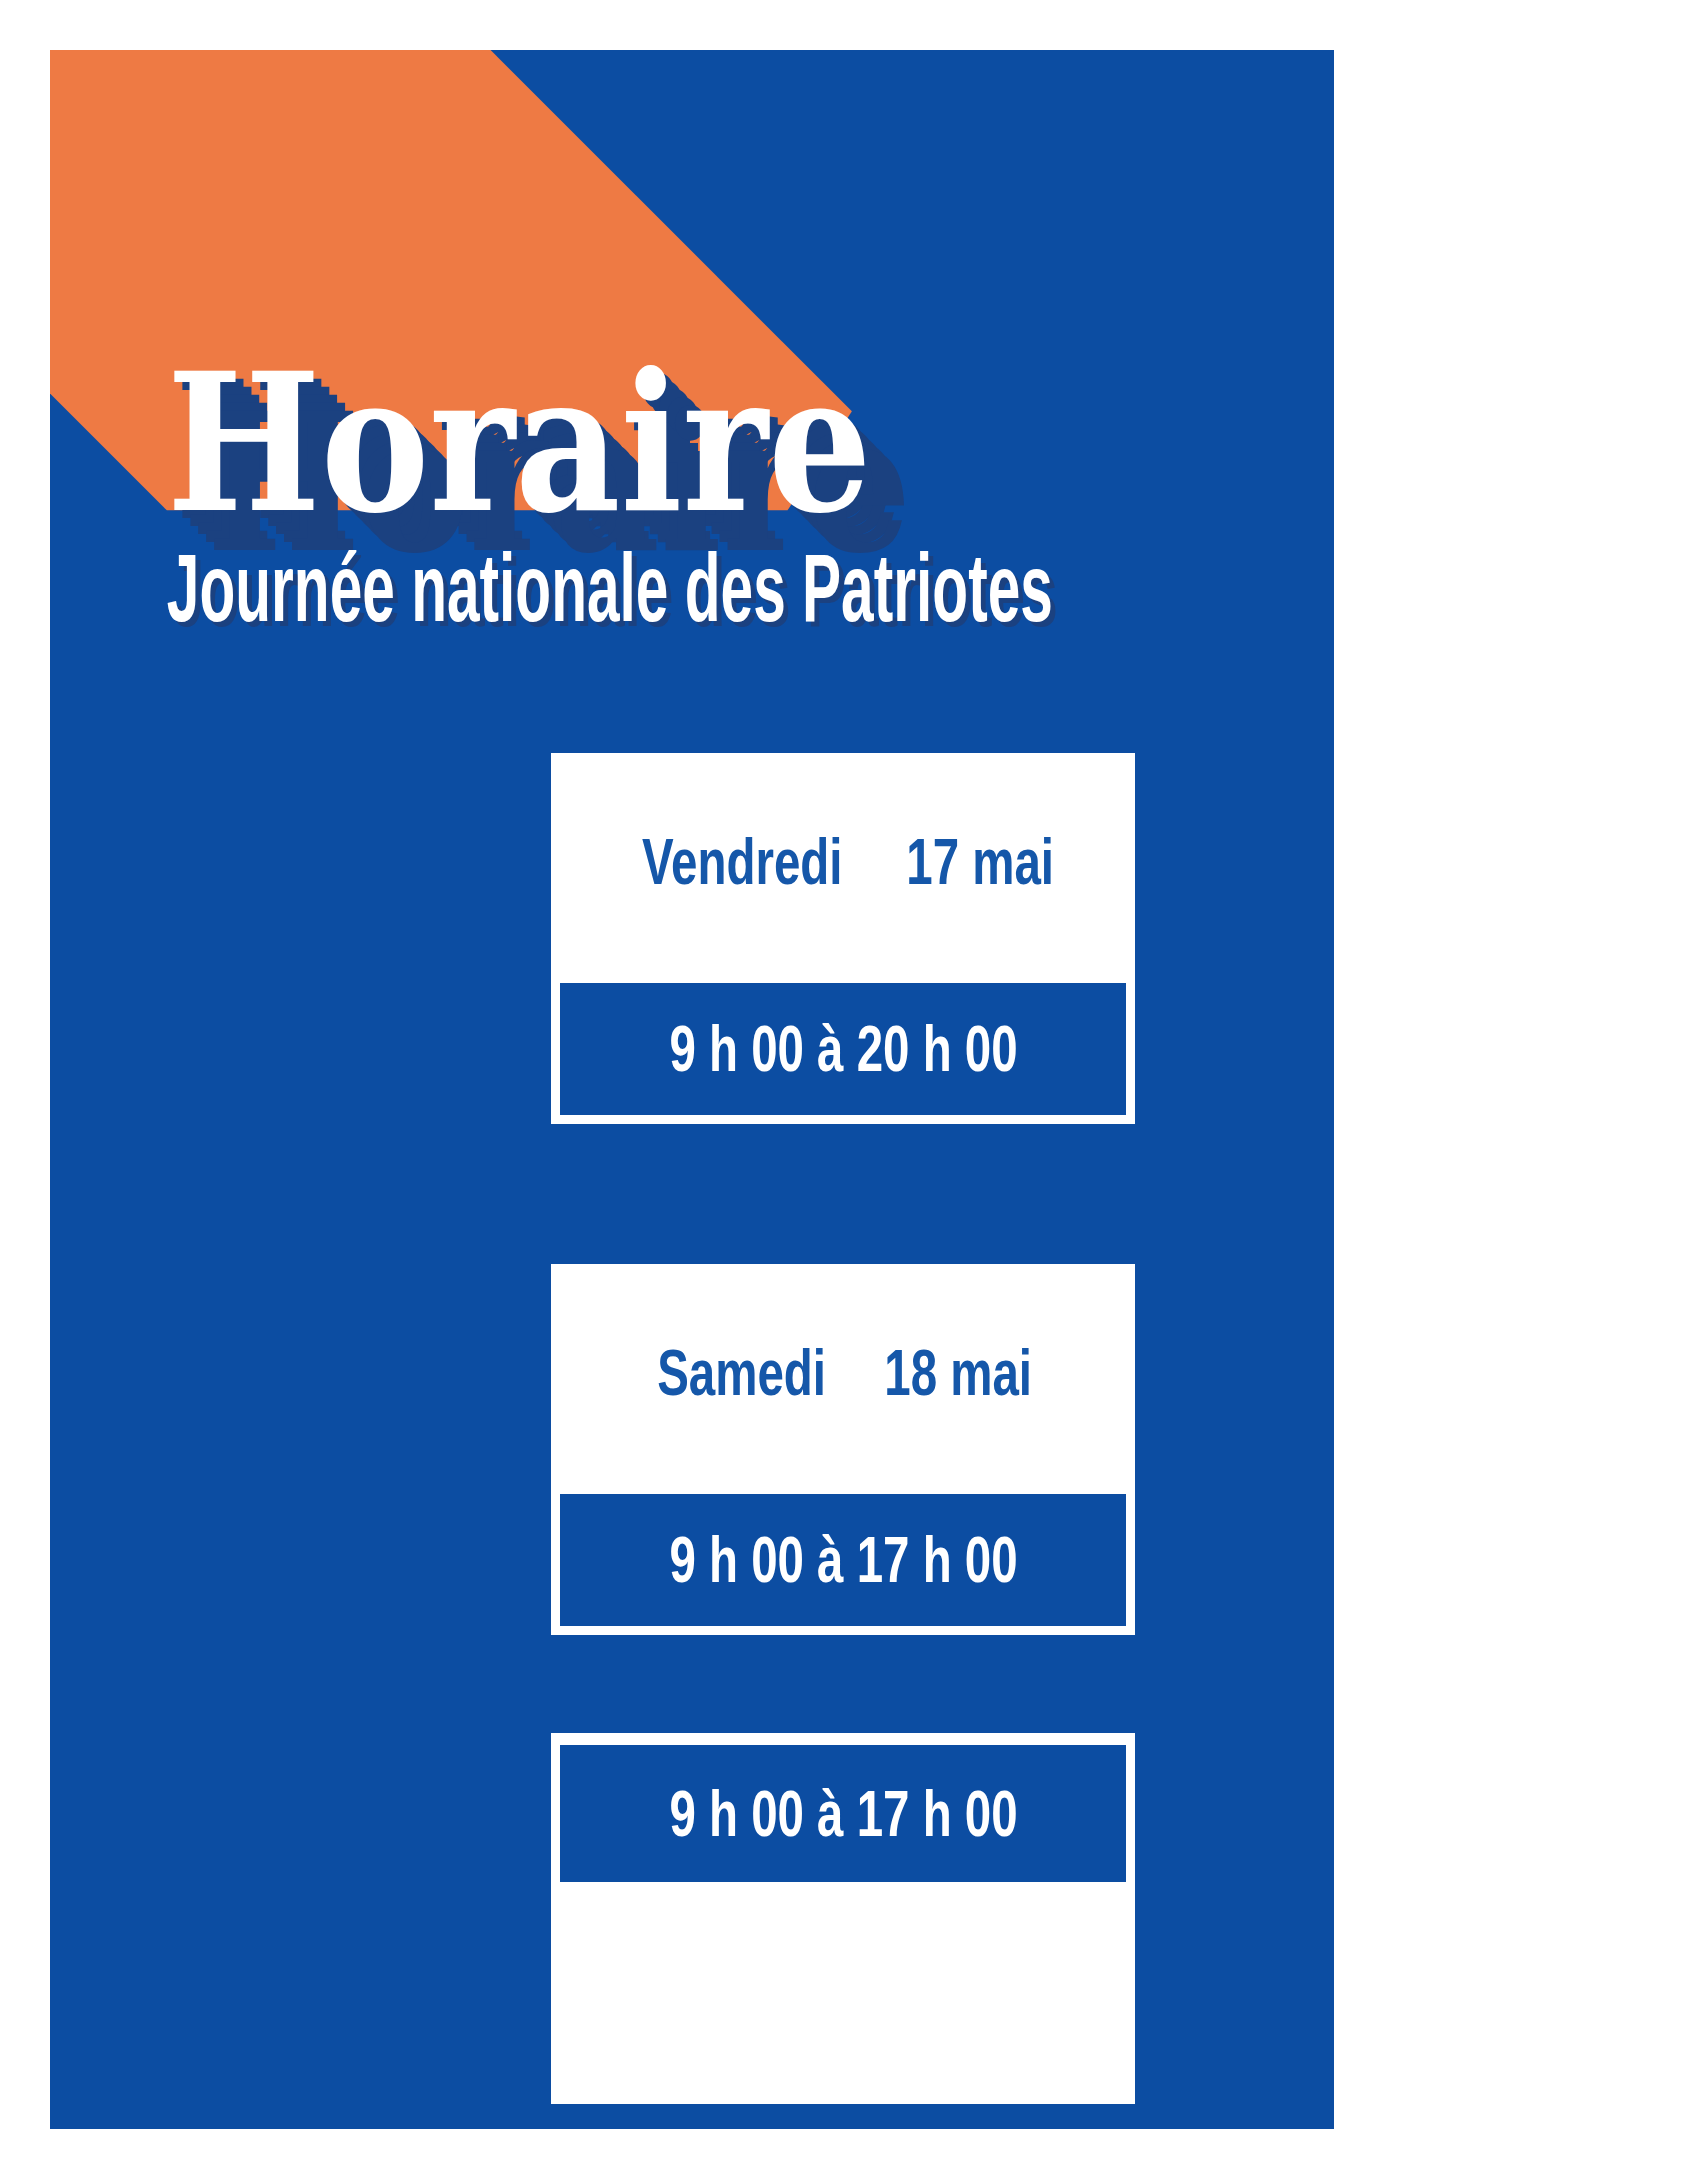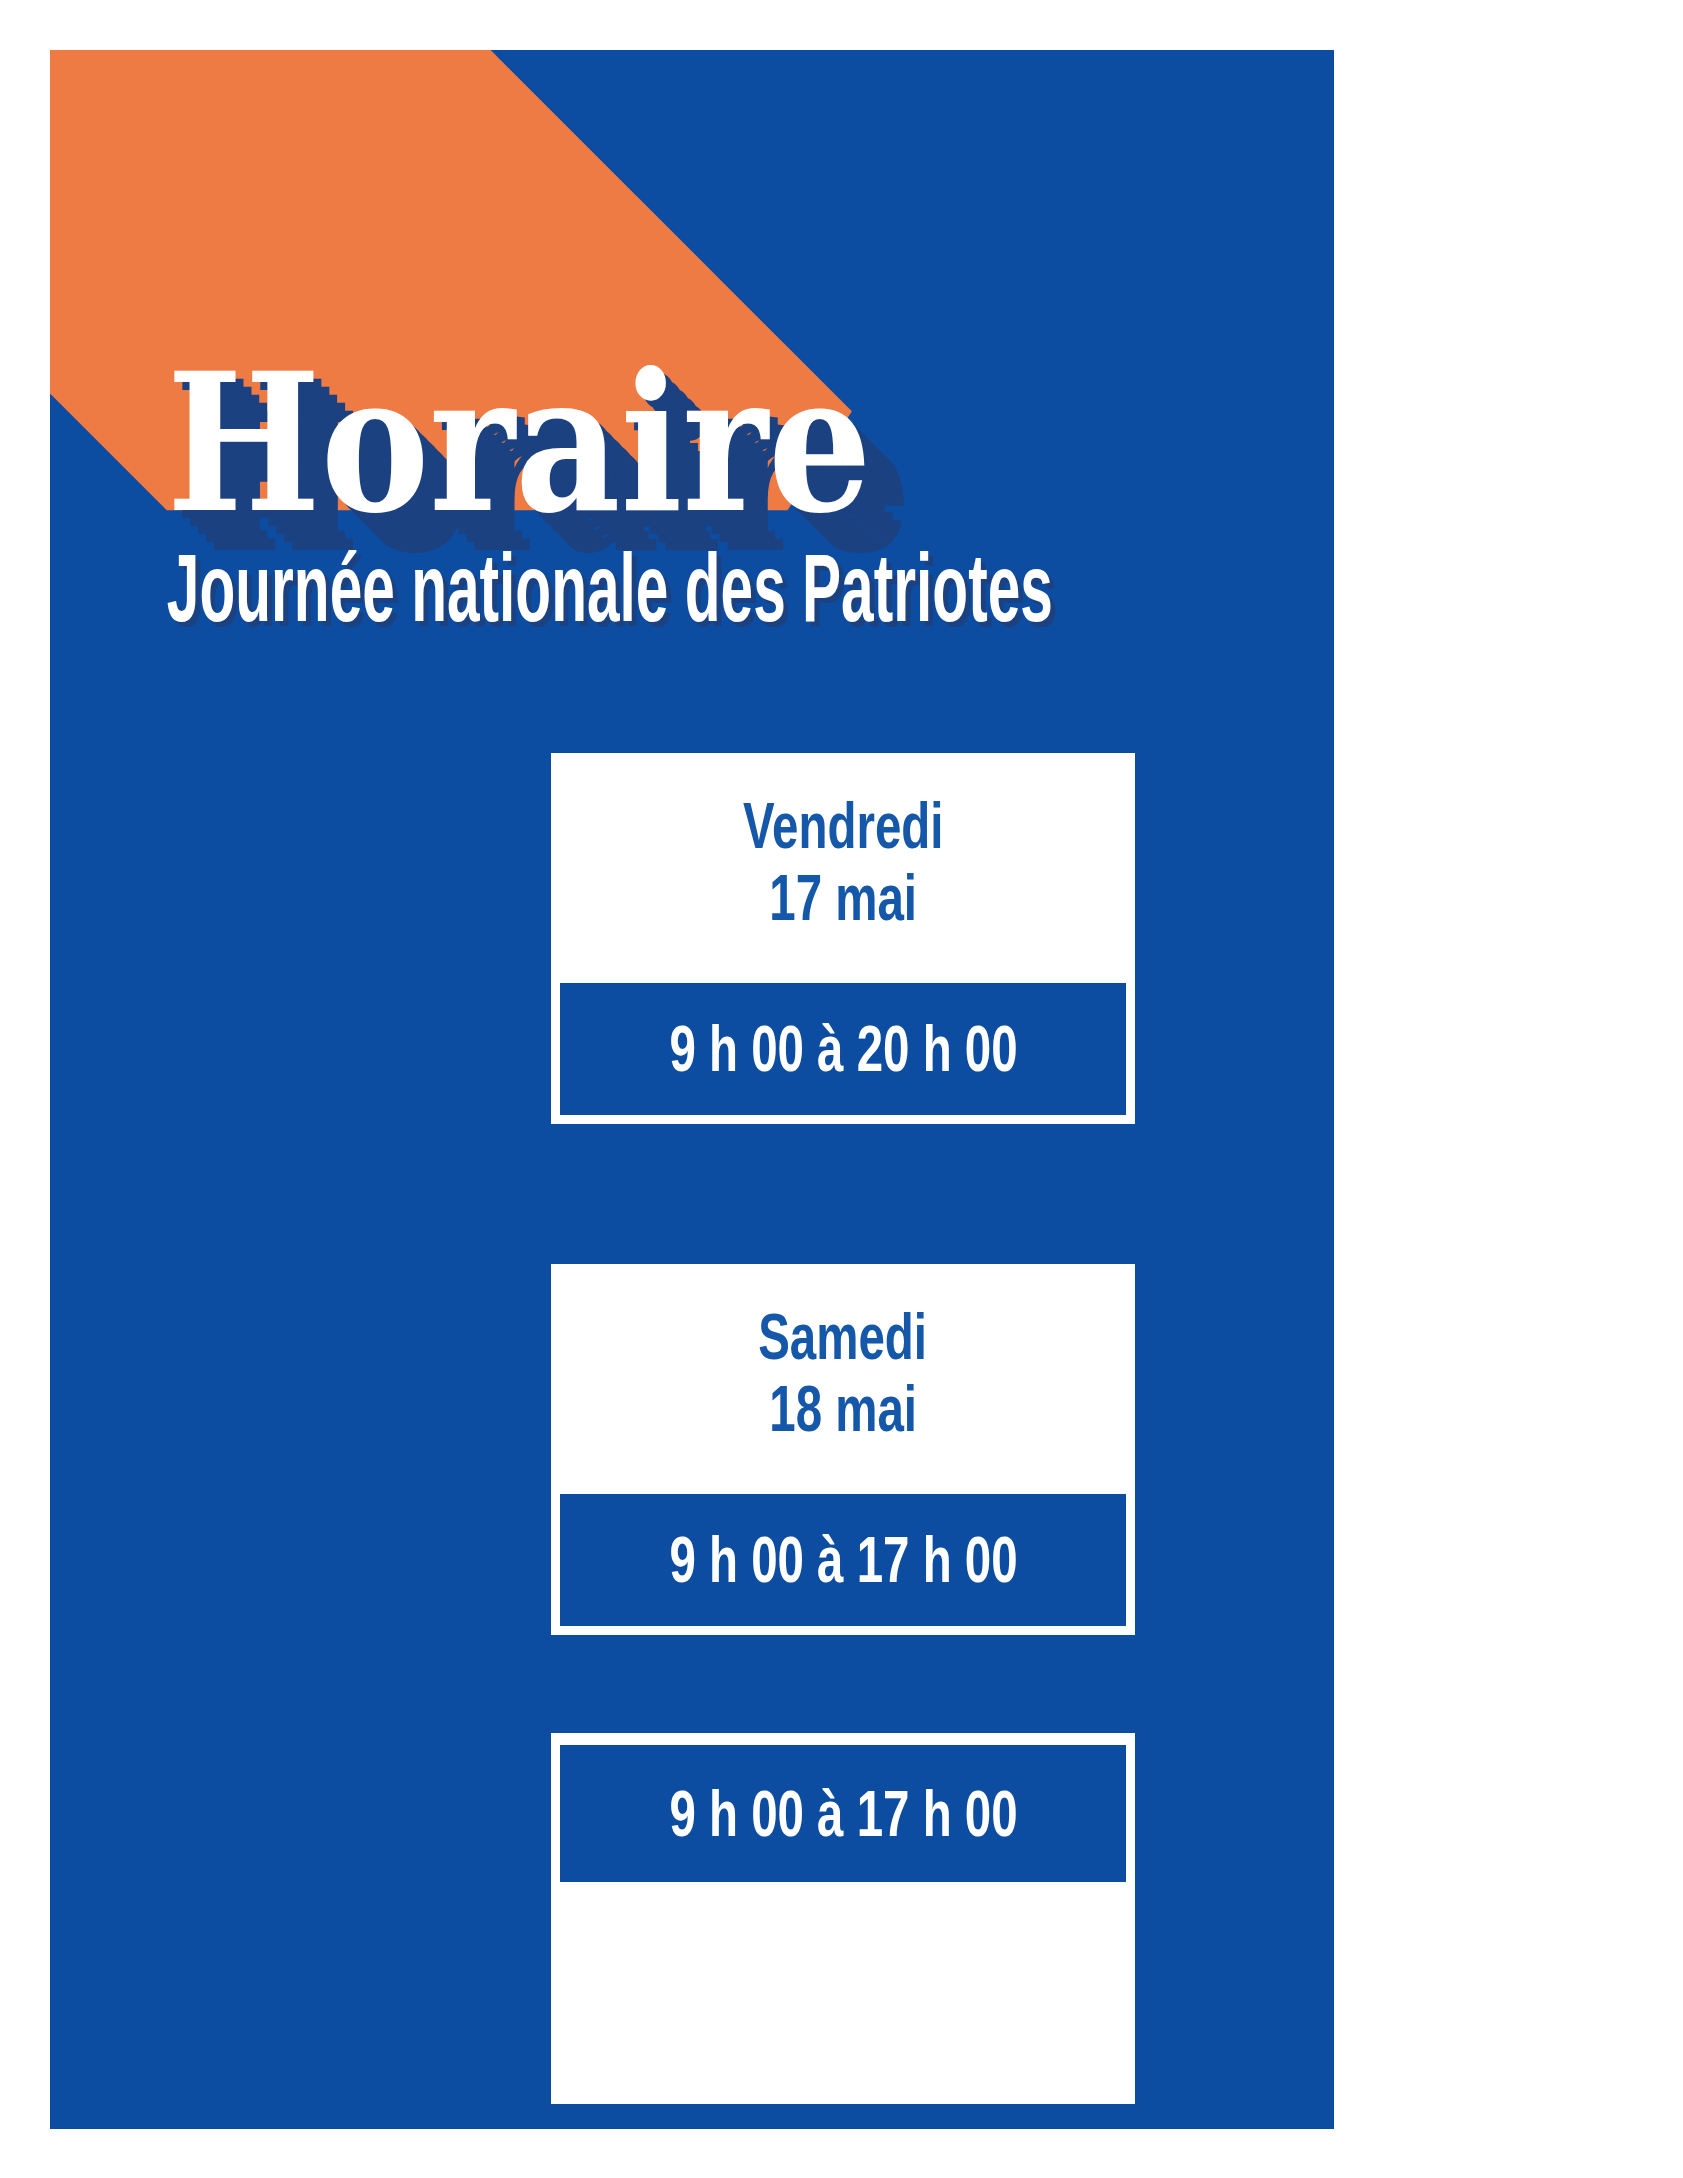--- a/index.html
+++ b/index.html
@@ -10,21 +10,21 @@
   .inner{
     position:absolute;left:50px;top:50px;width:1284px;height:2079px;
     background:#0C4DA2;overflow:hidden;
   }
   .hero-svg{position:absolute;left:0;top:0;}
   .card{
     position:absolute;left:501px;width:584px;height:371px;background:#ffffff;
     display:flex;flex-direction:column;
   }
   .card-top{
-    height:226px;display:flex;flex-direction:column;align-items:center;justify-content:center;
+    height:226px;display:flex;flex-direction:row;align-items:center;justify-content:center;
   }
   .day-line{
     color:#1557A9;font-weight:bold;font-size:65px;line-height:1.1;
     transform:scaleX(0.73);transform-origin:50% 50%;white-space:nowrap;
   }
   .card-bar{
     margin:12px 9px 9px 9px;height:137px;background:#0C4DA2;
     display:flex;align-items:center;justify-content:center;
   }
   .hours-text{

